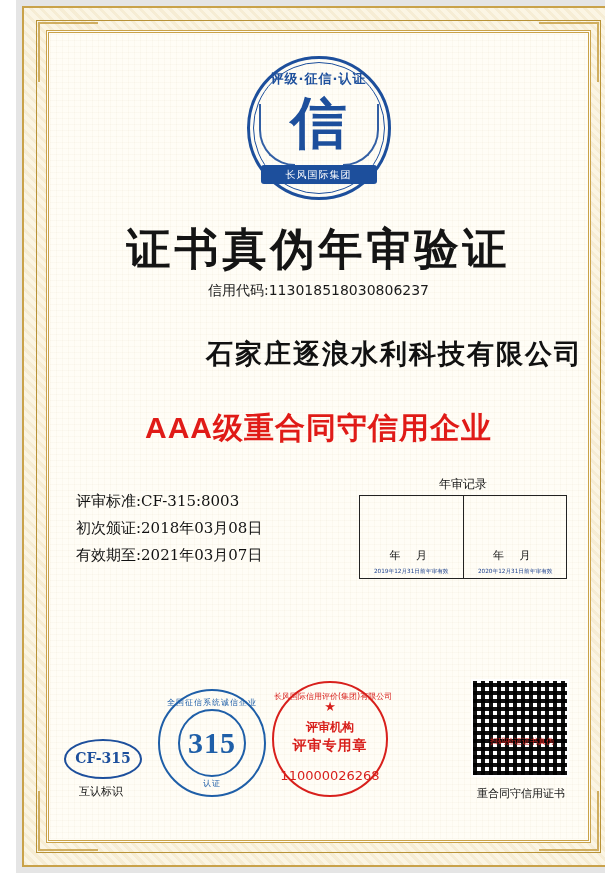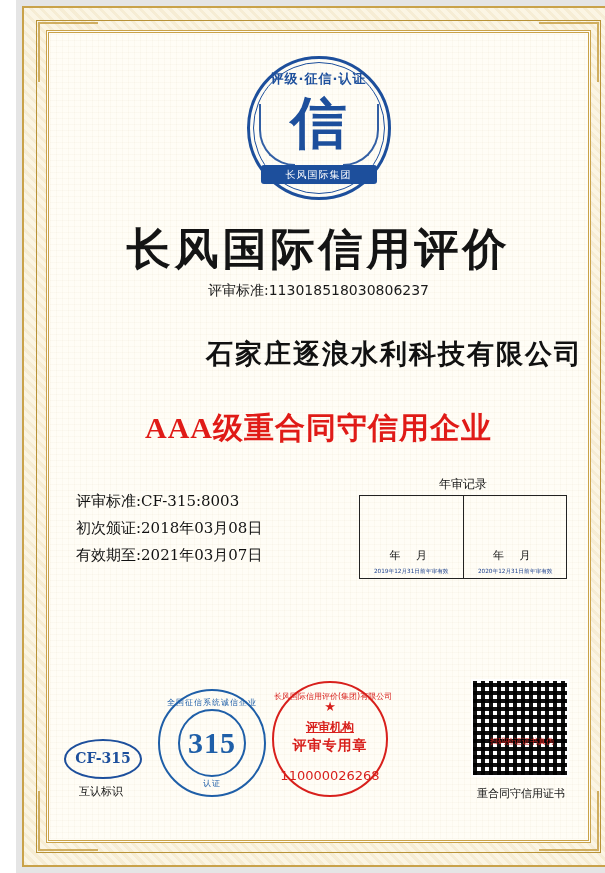--- a/index.html
+++ b/index.html
@@ -170,21 +170,21 @@
     font-family: "DejaVu Serif", serif;
   }
   .grade {
     position: absolute;
     top: 370px; left: 0; right: 0;
     text-align: center;
     font-size: 30px;
     font-weight: bold;
     letter-spacing: 1px;
     color: #e01b17;
-    font-family: Liberation Serif, serif;
+    font-family: Liberation Sans, sans-serif;
   }
 
   
   .info {
     position: absolute;
     top: 450px; left: 22px;
     font-size: 15px;
     line-height: 27px;
     color: #111;
     font-family: "DejaVu Serif", serif;
@@ -308,21 +308,20 @@
     text-align: center;
     font-size: 13px;
   }
   .seal-red .mid {
     position: absolute;
     top: 36px; left: 0; right: 0;
     text-align: center;
     font-size: 12px;
     font-weight: bold;
     font-family: "DejaVu Sans", sans-serif;
-    text-decoration: underline;
   }
   .seal-red .mid2 {
     position: absolute;
     top: 54px; left: 0; right: 0;
     text-align: center;
     font-size: 14px;
     font-weight: bold;
     letter-spacing: 1px;
     font-family: "DejaVu Sans", sans-serif;
   }
@@ -389,22 +388,22 @@
         <div class="ring"></div>
         <div class="ring2"></div>
         <div class="wheat-l"></div>
         <div class="wheat-r"></div>
         <div class="arc-top">评级·征信·认证</div>
         <div class="glyph">信</div>
         <div class="ribbon">长风国际集团</div>
       </div>
     </div>
 
-    <div class="main-title">长风国际信用评价</div>
-    <div class="code-line">评审标准:113018518030806237</div>
+    <div class="main-title">证书真伪年审验证</div>
+    <div class="code-line">信用代码:113018518030806237</div>
     <div class="company">石家庄逐浪水利科技有限公司</div>
     <div class="grade">AAA级重合同守信用企业</div>
 
     <div class="info">
       <div>评审标准:CF-315:8003</div>
       <div>初次颁证:2018年03月08日</div>
       <div>有效期至:2021年03月07日</div>
     </div>
 
     <div class="review">

